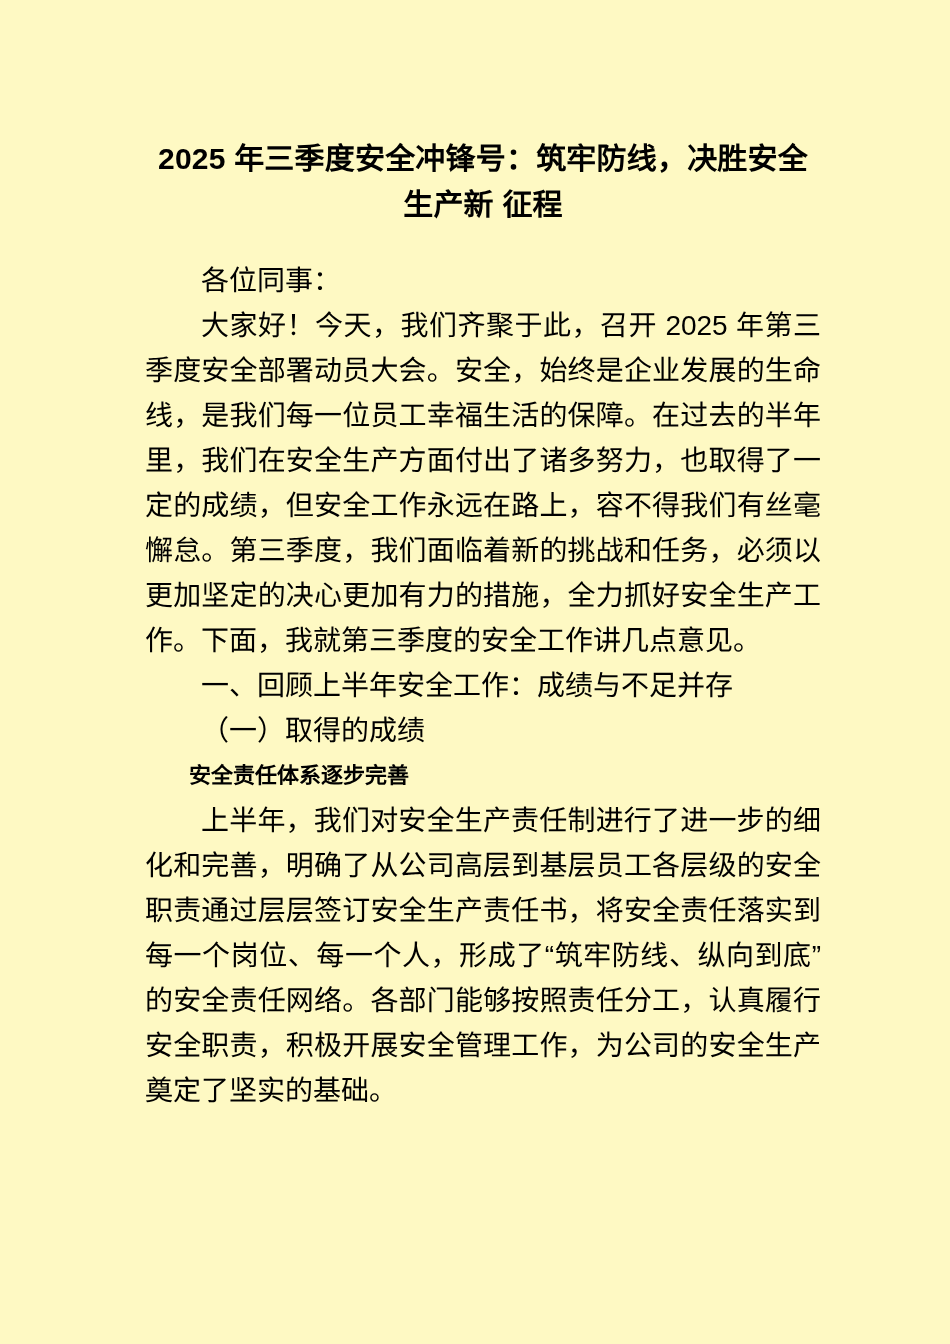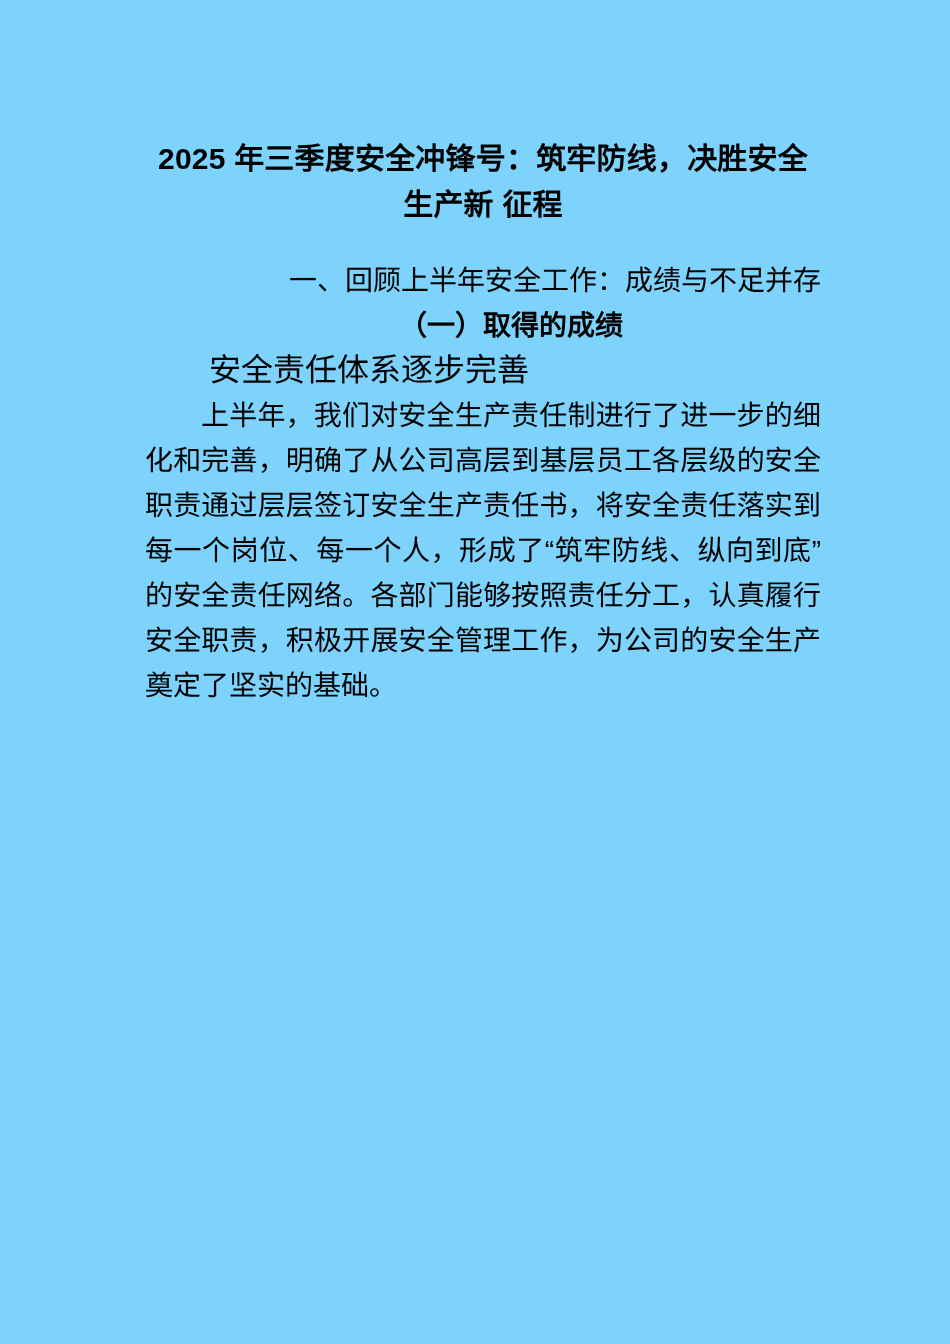--- a/index.html
+++ b/index.html
@@ -6,21 +6,21 @@
   html, body {
     margin: 0;
     padding: 0;
     background: #ffffff;
   }
 
   .page {
     position: relative;
     width: 950px;
     height: 1344px;
-    background: #7dd3fc;
+    background: #fef9c3;
     overflow: hidden;
     box-sizing: border-box;
     font-family: "Liberation Sans", "DejaVu Sans", sans-serif;
     color: #000000;
     -webkit-font-smoothing: antialiased;
   }
 
   .content {
     position: absolute;
     left: 145px;
@@ -54,44 +54,44 @@
   }
 
   
   .heading-1 {
     margin: 0;
     padding: 0;
     font-size: 28px;
     line-height: 45px;
     text-indent: 2em;
     font-weight: normal;
-    text-align: right;
+    text-align: left;
     word-break: break-all;
   }
 
   
   .heading-2 {
     margin: 0;
     padding: 0;
     font-size: 28px;
     line-height: 45px;
     text-indent: 2em;
-    font-weight: bold;
-    text-align: center;
+    font-weight: normal;
+    text-align: left;
     word-break: break-all;
   }
 
   
   .heading-3 {
     margin: 0;
     padding: 0;
-    font-size: 32px;
+    font-size: 22px;
     line-height: 45px;
     text-indent: 2em;
-    font-weight: normal;
+    font-weight: bold;
     text-align: left;
     word-break: break-all;
   }
 
   .spacer-before-body {
     height: 30px;
   }
 </style>
 </head>
 <body>
@@ -99,21 +99,23 @@
 <div class="page">
   <div class="content">
 
     <h1 class="doc-title">
       <span>2025 年三季度安全冲锋号：筑牢防线，决胜安全生产新</span>
       <span>征程</span>
     </h1>
 
     <div class="spacer-before-body"></div>
 
+    <p class="para">各位同事：</p>
 
+    <p class="para">大家好！今天，我们齐聚于此，召开 2025 年第三季度安全部署动员大会。安全，始终是企业发展的生命线，是我们每一位员工幸福生活的保障。在过去的半年里，我们在安全生产方面付出了诸多努力，也取得了一定的成绩，但安全工作永远在路上，容不得我们有丝毫懈怠。第三季度，我们面临着新的挑战和任务，必须以更加坚定的决心更加有力的措施，全力抓好安全生产工作。下面，我就第三季度的安全工作讲几点意见。</p>
 
     <p class="heading-1">一、回顾上半年安全工作：成绩与不足并存</p>
 
     <p class="heading-2">（一）取得的成绩</p>
 
     <p class="heading-3">安全责任体系逐步完善</p>
 
     <p class="para">上半年，我们对安全生产责任制进行了进一步的细化和完善，明确了从公司高层到基层员工各层级的安全职责通过层层签订安全生产责任书，将安全责任落实到每一个岗位、每一个人，形成了“筑牢防线、纵向到底”的安全责任网络。各部门能够按照责任分工，认真履行安全职责，积极开展安全管理工作，为公司的安全生产奠定了坚实的基础。</p>
 
 

